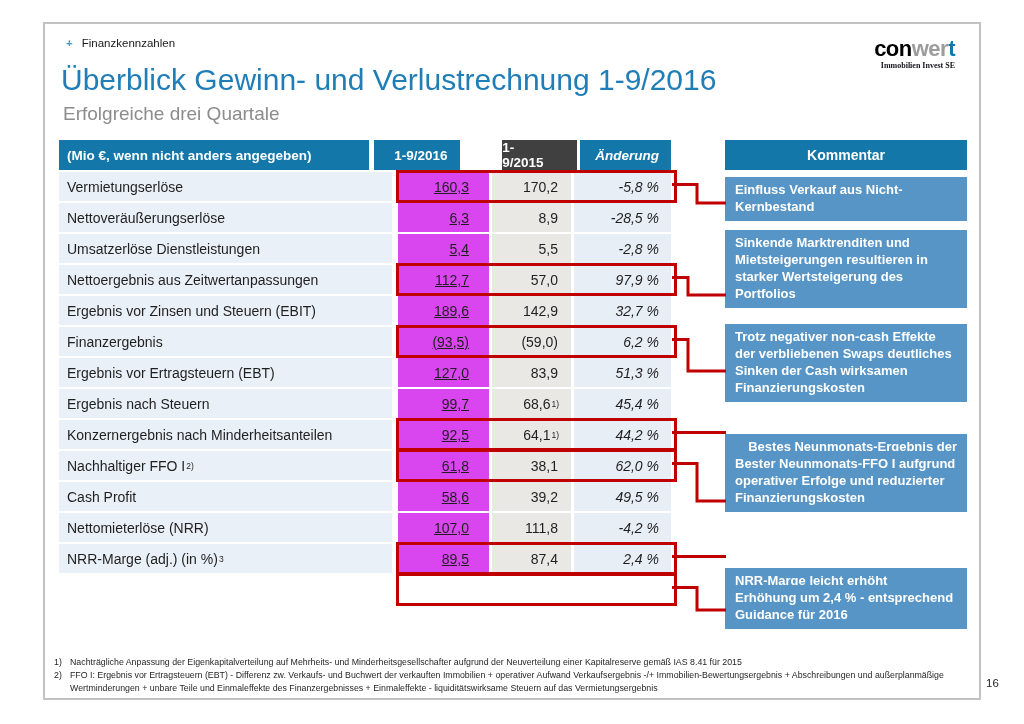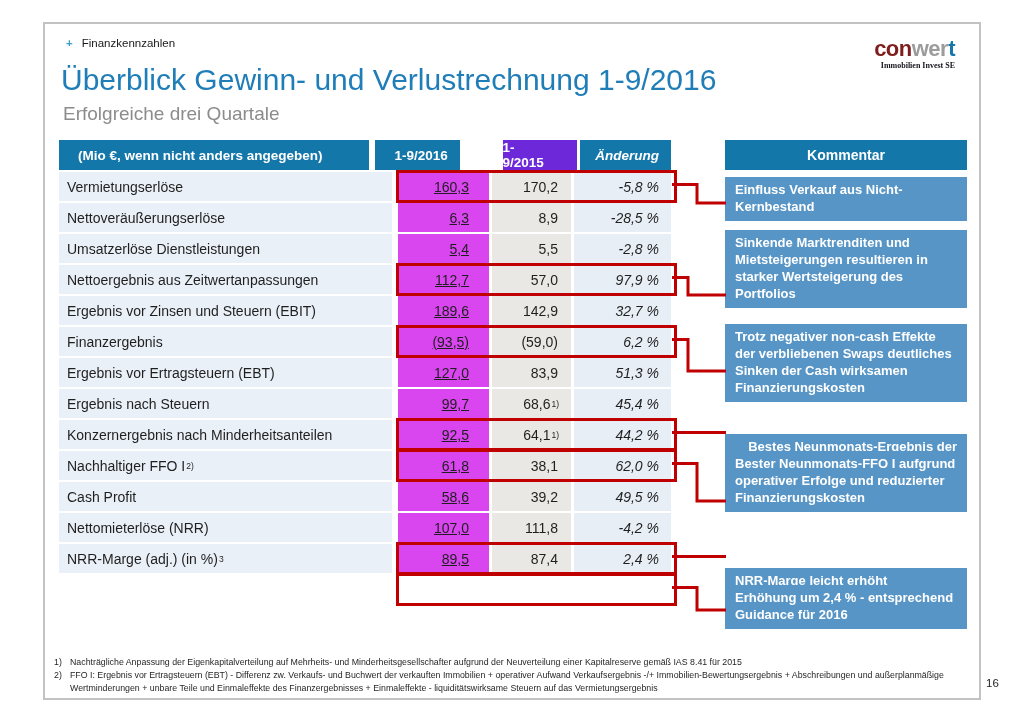--- a/index.html
+++ b/index.html
@@ -11,38 +11,38 @@
            border:2px solid #c2c2c2; background:#ffffff; }
 
   
   .eyebrow { position:absolute; left:21px; top:13px; font-size:11.5px; color:#1a1a1a; }
   .eyebrow .plus { color:#3fa0c6; font-weight:bold; margin-right:9px; }
   .title { position:absolute; left:16px; top:39px; font-size:30px; color:#1f7db8; letter-spacing:0; white-space:nowrap; }
   .subtitle { position:absolute; left:18px; top:79px; font-size:19px; color:#8c8c8c; }
 
   .logo { position:absolute; right:24px; top:14px; text-align:right; line-height:1; }
   .logo .word { font-size:22px; font-weight:bold; letter-spacing:-0.5px; }
-  .logo .b { color:#7f1d1d; }
+  .logo .b { color:#000000; }
   .logo .g { color:#9c9c9c; }
   .logo .t { color:#1577ab; font-weight:900; }
   .logo .sub { font-family:"Liberation Serif", serif; font-size:8px; font-weight:bold; color:#14141c; margin-top:2px; }
 
   
   .tbl { position:absolute; left:14px; top:116px; width:612px; }
   .trow { display:flex; height:29px; margin-bottom:2px; }
   .thead { height:30px; margin-bottom:2px; display:flex; }
   .c { display:flex; align-items:center; }
   .cl { width:333px; background:#eaf0f7; padding-left:8px; font-size:14px; color:#1f1f1f; }
   .s6 { width:6px; } .s3 { width:3px; }
   .cv16 { width:91px; background:#d946ef; justify-content:flex-end; padding-right:20px; font-size:14px;text-decoration:underline; }
   .cv15 { width:79px; background:#e9e8e4; justify-content:flex-end; padding-right:12px; font-size:14px; }
   .cch  { width:97px; background:#e8eef6; justify-content:flex-end; padding-right:12px; font-size:14px; font-style:italic; }
-  .thead .hl { width:333px; background:#1477aa; color:#fff; font-weight:bold; font-size:13.5px; padding-left:19px; display:flex; align-items:center; }
+  .thead .hl { width:333px; background:#1477aa; color:#fff; font-weight:bold; font-size:13.5px; padding-left:8px; display:flex; align-items:center; }
   .thead .h16 { width:91px; background:#1477aa; color:#fff; font-weight:bold; font-size:13.5px; justify-content:flex-end; padding-right:12px; display:flex; align-items:center; }
-  .thead .h15 { width:79px; background:#6d28d9; color:#fff; font-weight:bold; font-size:13.5px; justify-content:flex-end; padding-right:24px; display:flex; align-items:center;margin-left:40px; }
+  .thead .h15 { width:79px; background:#404040; color:#fff; font-weight:bold; font-size:13.5px; justify-content:flex-end; padding-right:24px; display:flex; align-items:center;margin-left:40px; }
   .thead .hch { width:97px; background:#1477aa; color:#fff; font-weight:bold; font-style:italic; font-size:13.5px; justify-content:flex-end; padding-right:12px; display:flex; align-items:center; }
   sup { font-size:8.5px; vertical-align:super; line-height:0; margin-left:1px; }
 
   
   .rbox { position:absolute; left:351px; width:281px; height:33px; border:3px solid #c00000; background:transparent; z-index:5; }
   .rb1 { top:146px; } .rb4 { top:239px; } .rb6 { top:301px; } .rb9 { top:394px; }
   .rb10 { top:425px; } .rb13 { top:518px; } .rb14 { top:549px; }
 
   
   .cmt-head { position:absolute; left:680px; top:116px; width:242px; height:30px; background:#1477aa;

